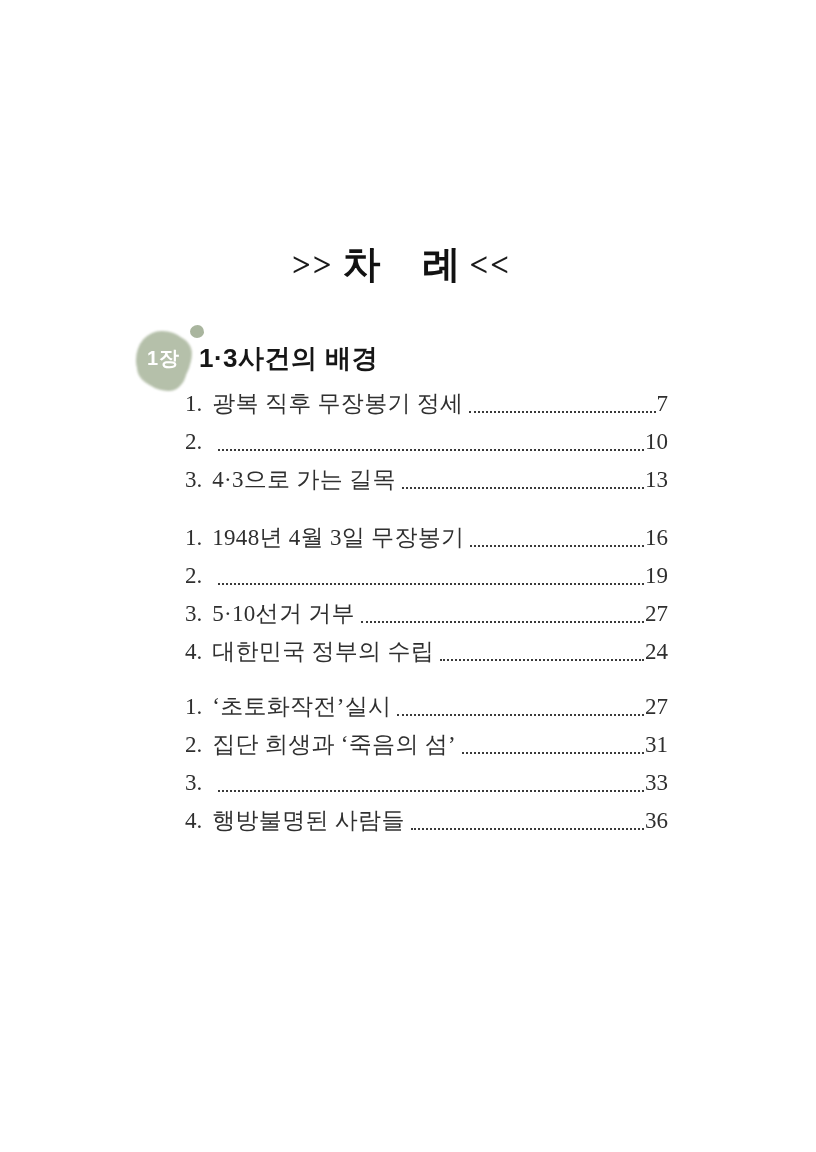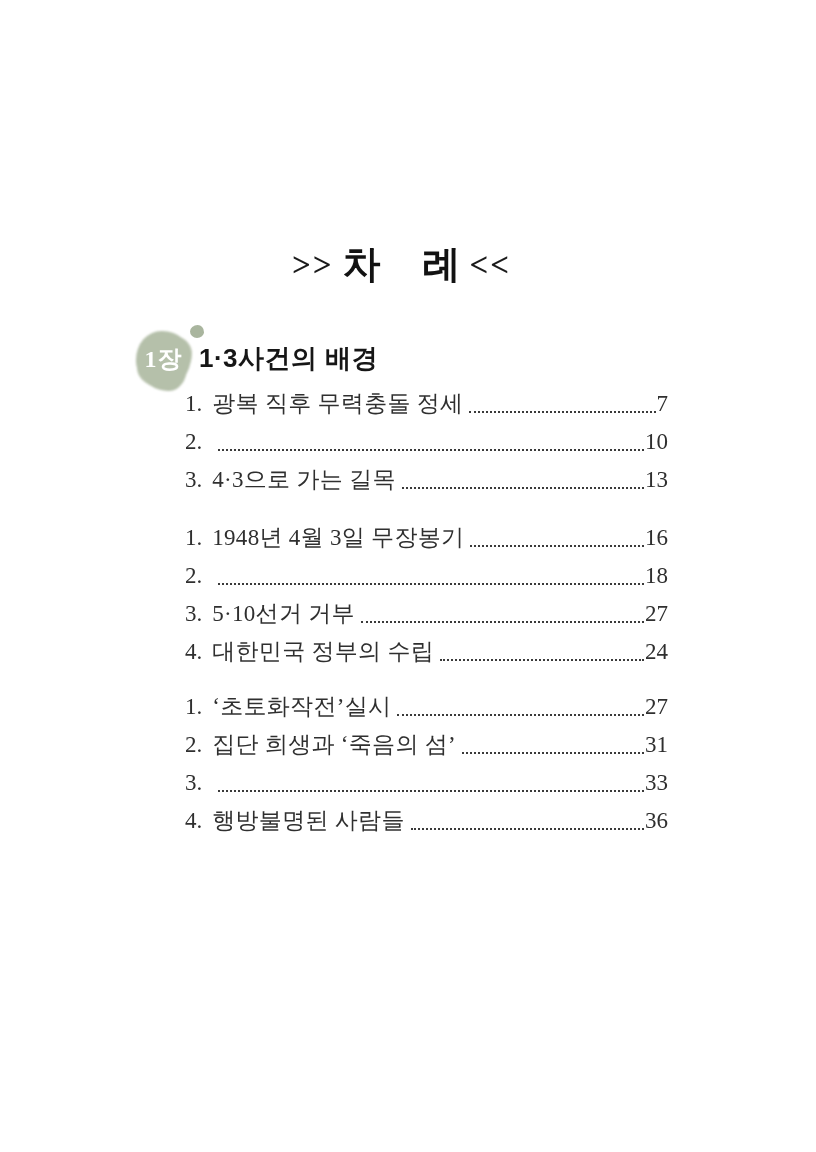--- a/index.html
+++ b/index.html
@@ -58,22 +58,22 @@
   }
   .badge-dot{
     position:absolute;top:-5px;right:-12px;width:14px;height:13px;
     background:var(--badge-dot);
     border-radius:55% 45% 50% 50% / 50% 55% 45% 50%;
     filter:blur(0.5px);
   }
   .badge-label{
     position:absolute;inset:0;display:flex;align-items:center;justify-content:center;
     color:var(--badge-text);
-    font-family:Liberation Serif, serif;
-    font-weight:bold;font-size:24px;letter-spacing:1px;
+    font-family:Liberation Sans, sans-serif;
+    font-weight:bold;font-size:20px;letter-spacing:1px;
   }
   .chapter-title{
     margin:0 0 0 7px;
     font-family:"Liberation Sans","DejaVu Sans",sans-serif;
     font-weight:bold;font-size:26px;color:var(--heading-text);
     letter-spacing:0.5px;white-space:nowrap;
   }
   
   .items{list-style:none;margin:-2px 0 0 0;padding:0 0 0 50px;}
   .toc-item{
@@ -110,21 +110,21 @@
     <header class="chapter-header">
       <div class="chapter-badge">
         <span class="badge-dot"></span>
         <span class="badge-label">1장</span>
       </div>
       <h2 class="chapter-title">1·3사건의 배경</h2>
     </header>
     <ul class="items">
   <li class="toc-item">
     <span class="item-num">1.</span>
-    <span class="item-text">광복 직후 무력충돌 정세</span>
+    <span class="item-text">광복 직후 무장봉기 정세</span>
     <span class="leader"></span>
     <span class="item-page">7</span>
   </li>
 
   <li class="toc-item">
     <span class="item-num">2.</span>
     <span class="leader"></span>
     <span class="item-page">10</span>
   </li>
 
@@ -142,21 +142,21 @@
   <li class="toc-item">
     <span class="item-num">1.</span>
     <span class="item-text">1948년 4월 3일 무장봉기</span>
     <span class="leader"></span>
     <span class="item-page">16</span>
   </li>
 
   <li class="toc-item">
     <span class="item-num">2.</span>
     <span class="leader"></span>
-    <span class="item-page">18</span>
+    <span class="item-page">19</span>
   </li>
 
   <li class="toc-item">
     <span class="item-num">3.</span>
     <span class="item-text">5·10선거 거부</span>
     <span class="leader"></span>
     <span class="item-page">27</span>
   </li>
 
   <li class="toc-item">

